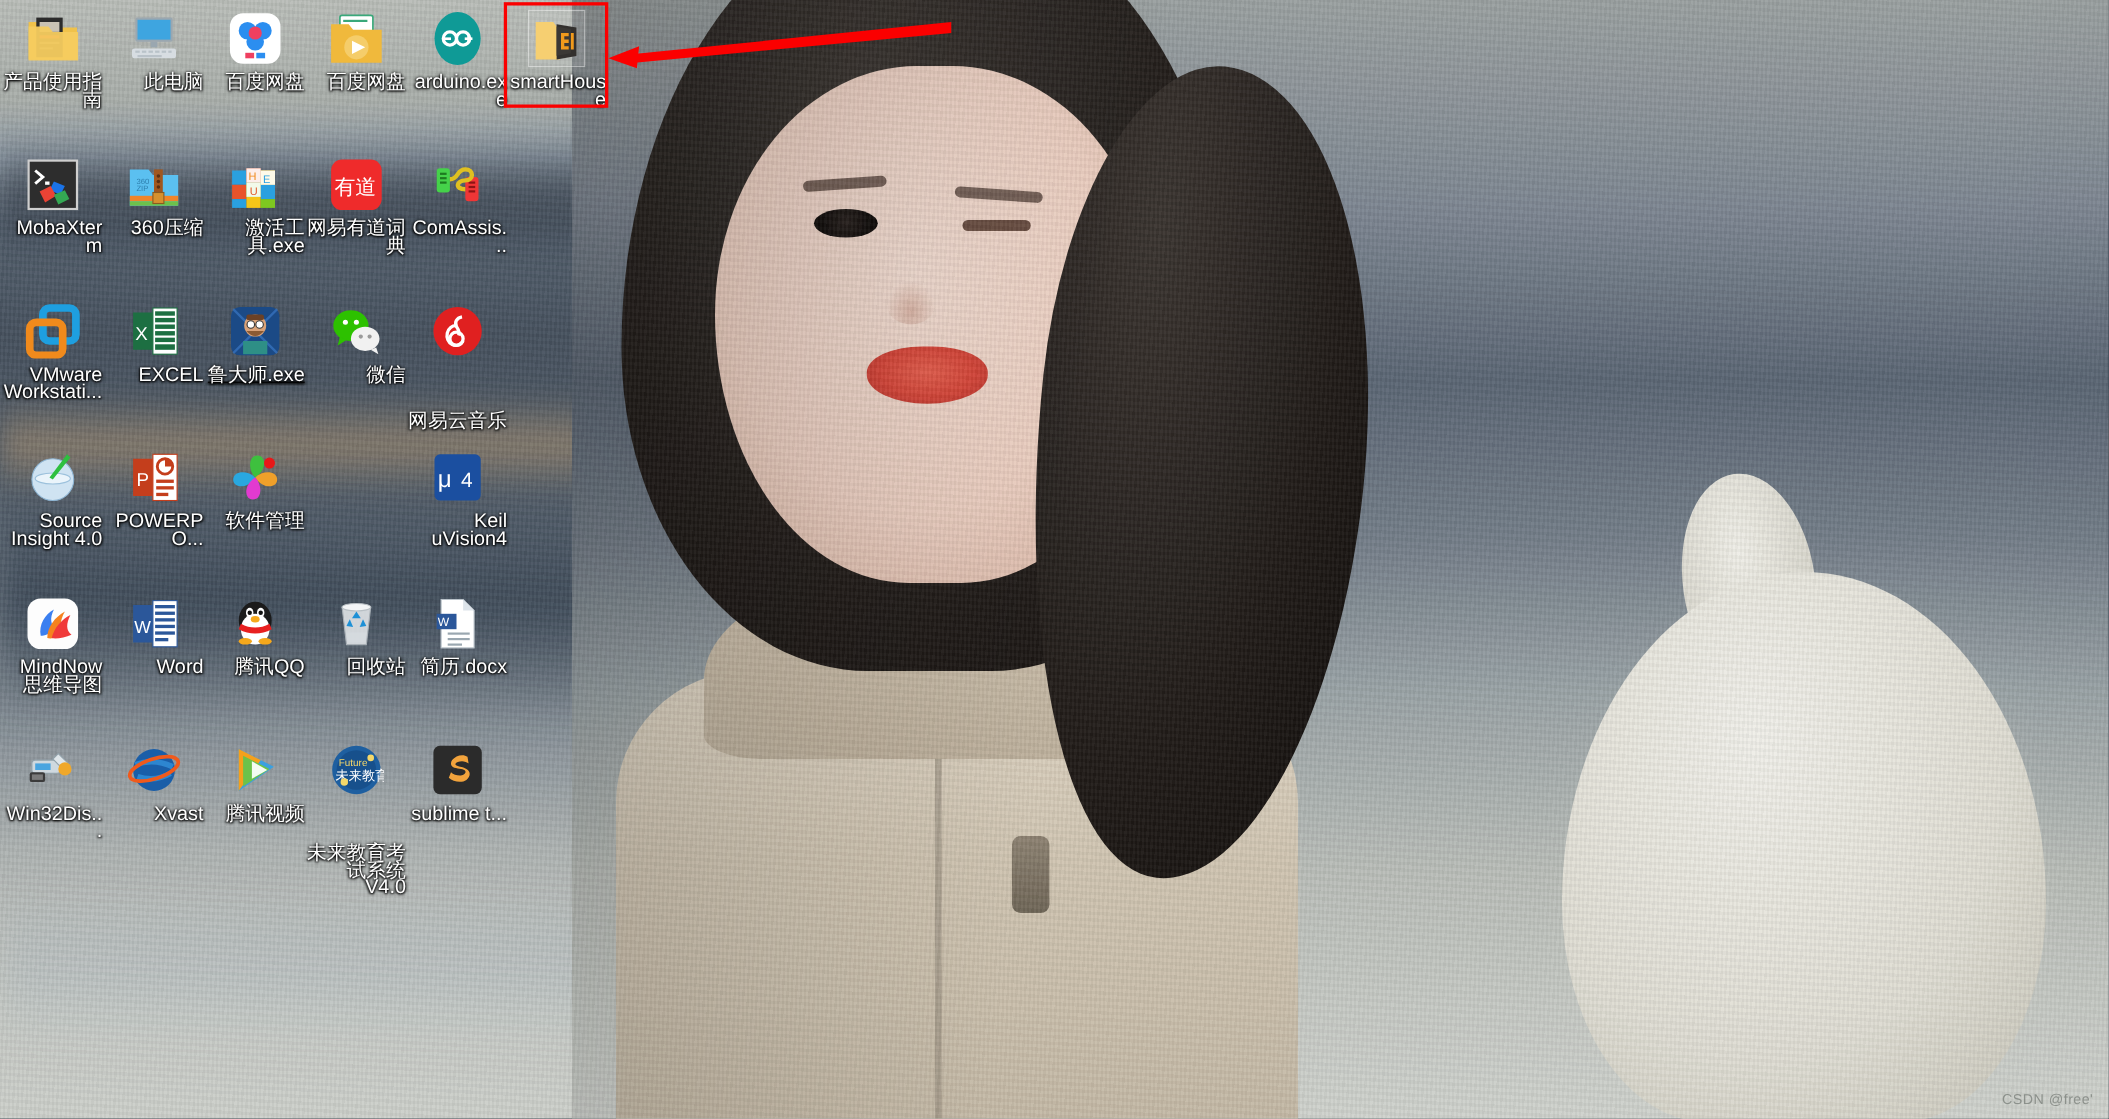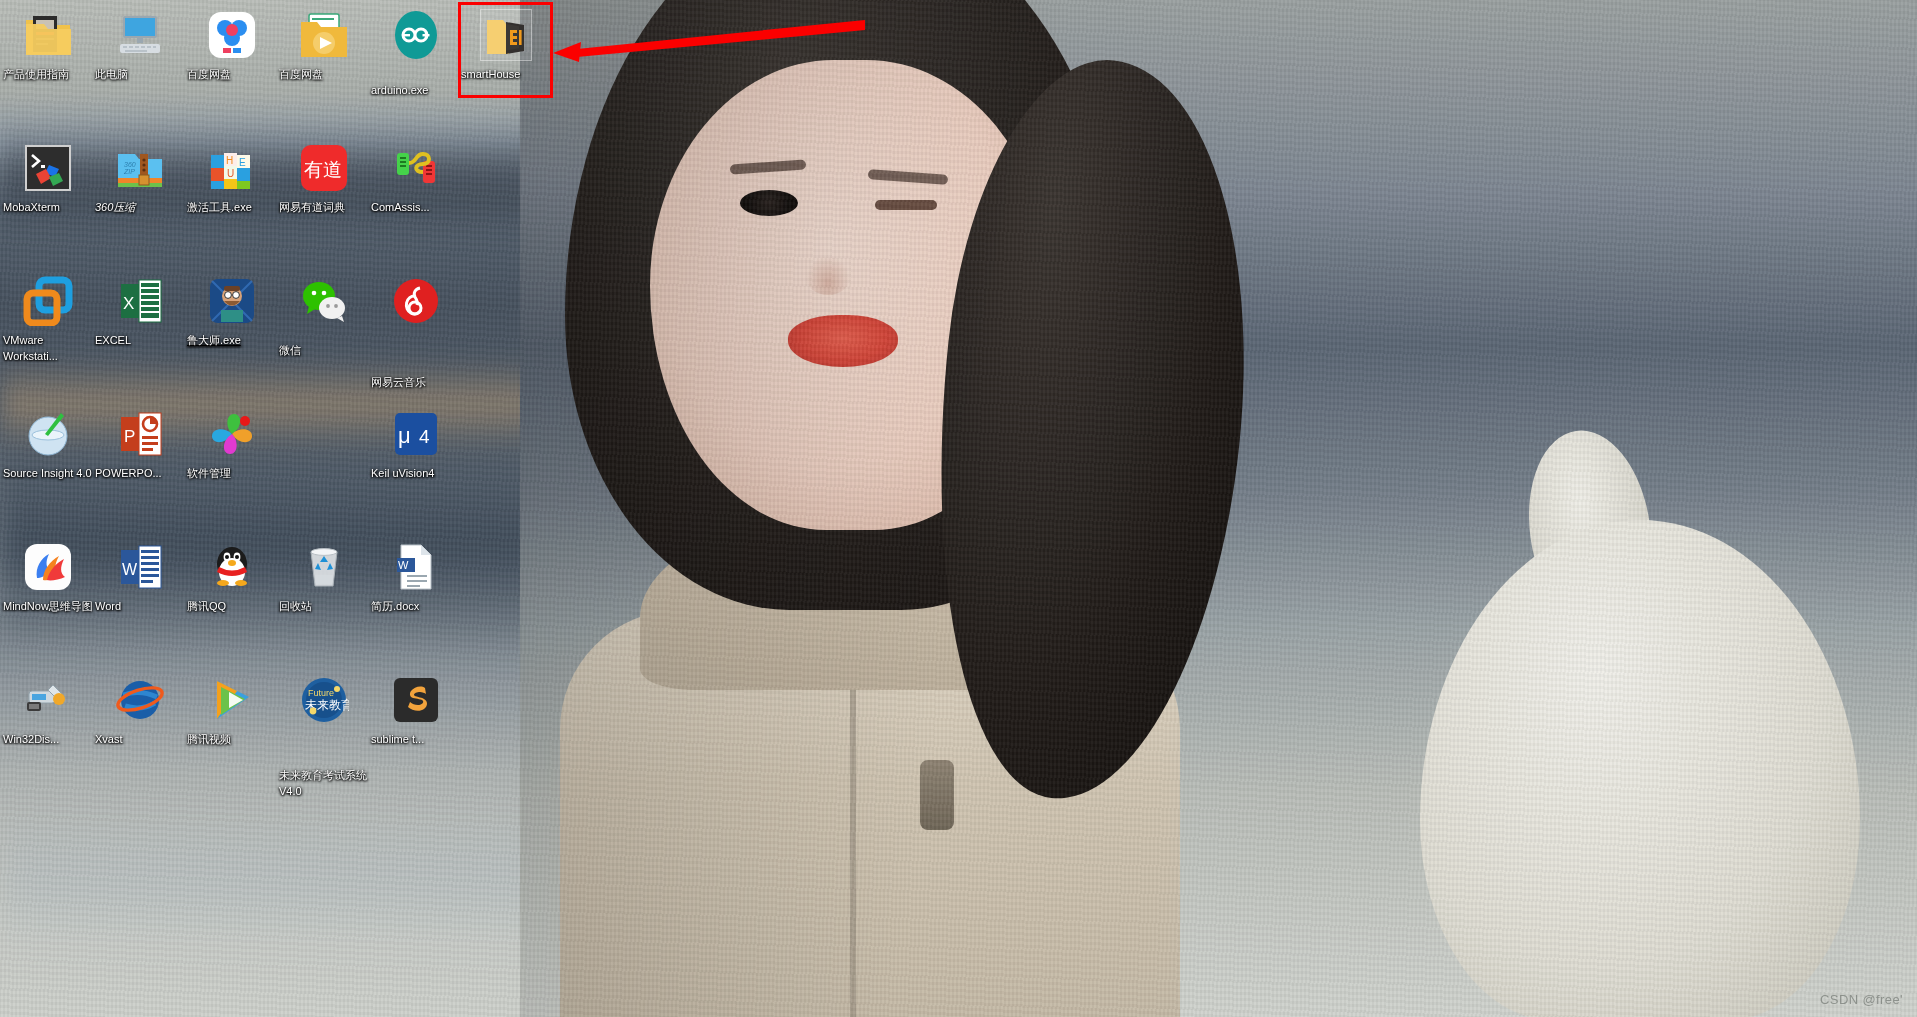--- a/index.html
+++ b/index.html
@@ -102,22 +102,22 @@
     column-gap:0;row-gap:0;
     padding-left:2px;padding-top:2px;
   }
   .icon-cell{
     position:relative;width:92px;height:133px;
     display:flex;flex-direction:column;align-items:center;
     padding-top:8px;box-sizing:border-box;
   }
   .icon-art{width:50px;height:50px;position:relative;flex:0 0 auto;}
   .icon-label{
-    margin-top:7px;width:90px;text-align:left;
-    font-size:11px;line-height:15.5px;color:#ffffff;
+    margin-top:7px;width:90px;text-align:right;
+    font-size:18px;line-height:15.5px;color:#ffffff;
     text-shadow:0 0 3px rgba(0,0,0,.95),1px 1px 2px rgba(0,0,0,.9),-1px 1px 2px rgba(0,0,0,.8);
     word-break:break-word;
   }
   .icon-cell.sel .icon-art{outline:1px solid rgba(255,255,255,.45);background:rgba(255,255,255,.10);}
 
   
   #highlight-box{
     position:absolute;left:458px;top:2px;width:95px;height:96px;
     border:3px solid #fb0000;box-sizing:border-box;pointer-events:none;
   }
@@ -209,21 +209,21 @@
     <div class="icon-cell" style="grid-area: 1 / 4;">
       <div class="icon-art"><svg viewBox="0 0 50 50" width="50" height="50">
         <rect x="10" y="4" width="30" height="16" rx="2" fill="#fff" stroke="#3aa87a" stroke-width="1.5"></rect>
         <rect x="13" y="8" width="22" height="2" fill="#3aa87a"></rect>
         <path d="M2 12h16l4 5h26v30H2z" fill="#f0b93c"></path>
         <circle cx="25" cy="33" r="11" fill="#f5cd6a"></circle>
         <polygon points="21,27 33,33 21,39" fill="#fff"></polygon>
       </svg></div>
       <div class="icon-label">百度网盘</div>
     </div>
-    <div class="icon-cell" style="grid-area: 1 / 5; gap: 16px;">
+    <div class="icon-cell" style="grid-area: 1 / 5;">
       <div class="icon-art"><svg viewBox="0 0 50 50" width="50" height="50">
         <ellipse cx="25" cy="25" rx="21" ry="24" fill="#0f9a96"></ellipse>
         <path d="M12 25a6 6 0 0112 0 6 6 0 0012 0 6 6 0 00-12 0 6 6 0 01-12 0z" fill="none" stroke="#fff" stroke-width="3"></path>
         <rect x="12" y="24" width="7" height="2.4" fill="#fff"></rect>
         <rect x="31.5" y="24" width="7" height="2.4" fill="#fff"></rect>
         <rect x="33.8" y="21.7" width="2.4" height="7" fill="#fff"></rect>
       </svg></div>
       <div class="icon-label">arduino.exe</div>
     </div>
     <div class="icon-cell sel" style="position: absolute; left: 460px; top: 2px;">
@@ -240,21 +240,21 @@
       <div class="icon-art"><svg viewBox="0 0 50 50" width="50" height="50">
         <rect x="3" y="3" width="44" height="44" fill="#2d2d2d" stroke="#cfcfcf" stroke-width="2"></rect>
         <path d="M9 12l7 6-7 6" fill="none" stroke="#fff" stroke-width="2.6"></path>
         <rect x="18" y="22" width="4" height="3" fill="#fff"></rect>
         <polygon points="26,22 36,26 32,34 22,30" fill="#1a73e8"></polygon>
         <polygon points="13,31 23,26 28,35 18,41" fill="#ea4335"></polygon>
         <polygon points="26,34 36,30 40,38 30,43" fill="#34a853"></polygon>
       </svg></div>
       <div class="icon-label">MobaXterm</div>
     </div>
-    <div class="icon-cell" style="grid-area: 2 / 2; font-style: italic;">
+    <div class="icon-cell" style="grid-area: 2 / 2;">
       <div class="icon-art"><svg viewBox="0 0 50 50" width="50" height="50">
         <path d="M3 11h17l4 5h23v28H3z" rx="3" fill="#5bc0f0"></path>
         <rect x="3" y="35" width="44" height="5" fill="#f0852a"></rect>
         <rect x="3" y="40" width="44" height="4" fill="#6dc14b"></rect>
         <rect x="25" y="11" width="8" height="28" fill="#a0571f"></rect>
         <g fill="#5a2f11">
             <circle cx="29" cy="17" r="1.6"></circle>
             <circle cx="29" cy="22" r="1.6"></circle>
             <circle cx="29" cy="27" r="1.6"></circle>
           </g>
@@ -345,21 +345,21 @@
         </g>
         <circle cx="25" cy="20" r="10" fill="#d9a278"></circle>
         <rect x="17" y="10" width="16" height="5" rx="2" fill="#6b4126"></rect>
         <circle cx="21" cy="19" r="3.4" fill="#fff" stroke="#333"></circle>
           <circle cx="29" cy="19" r="3.4" fill="#fff" stroke="#333"></circle>
         <path d="M17 25q8 9 16 0" fill="#8b5a33"></path>
         <path d="M14 34h22v12H14z" fill="#2e8f86"></path>
       </svg></div>
       <div class="icon-label">鲁大师.exe</div>
     </div>
-    <div class="icon-cell" style="grid-area: 3 / 4; gap: 10px;">
+    <div class="icon-cell" style="grid-area: 3 / 4;">
       <div class="icon-art"><svg viewBox="0 0 50 50" width="50" height="50">
         <ellipse cx="20" cy="20" rx="16" ry="14" fill="#2dc100"></ellipse>
         <polygon points="10,30 8,38 16,33" fill="#2dc100"></polygon>
         <circle cx="15" cy="17" r="2.3" fill="#fff"></circle>
           <circle cx="25" cy="17" r="2.3" fill="#fff"></circle>
         <ellipse cx="33" cy="32" rx="13" ry="11" fill="#f1f1f1"></ellipse>
         <polygon points="43,40 45,46 38,42" fill="#f1f1f1"></polygon>
         <circle cx="29" cy="30" r="1.9" fill="#9a9a9a"></circle>
           <circle cx="37" cy="30" r="1.9" fill="#9a9a9a"></circle>
       </svg></div>

